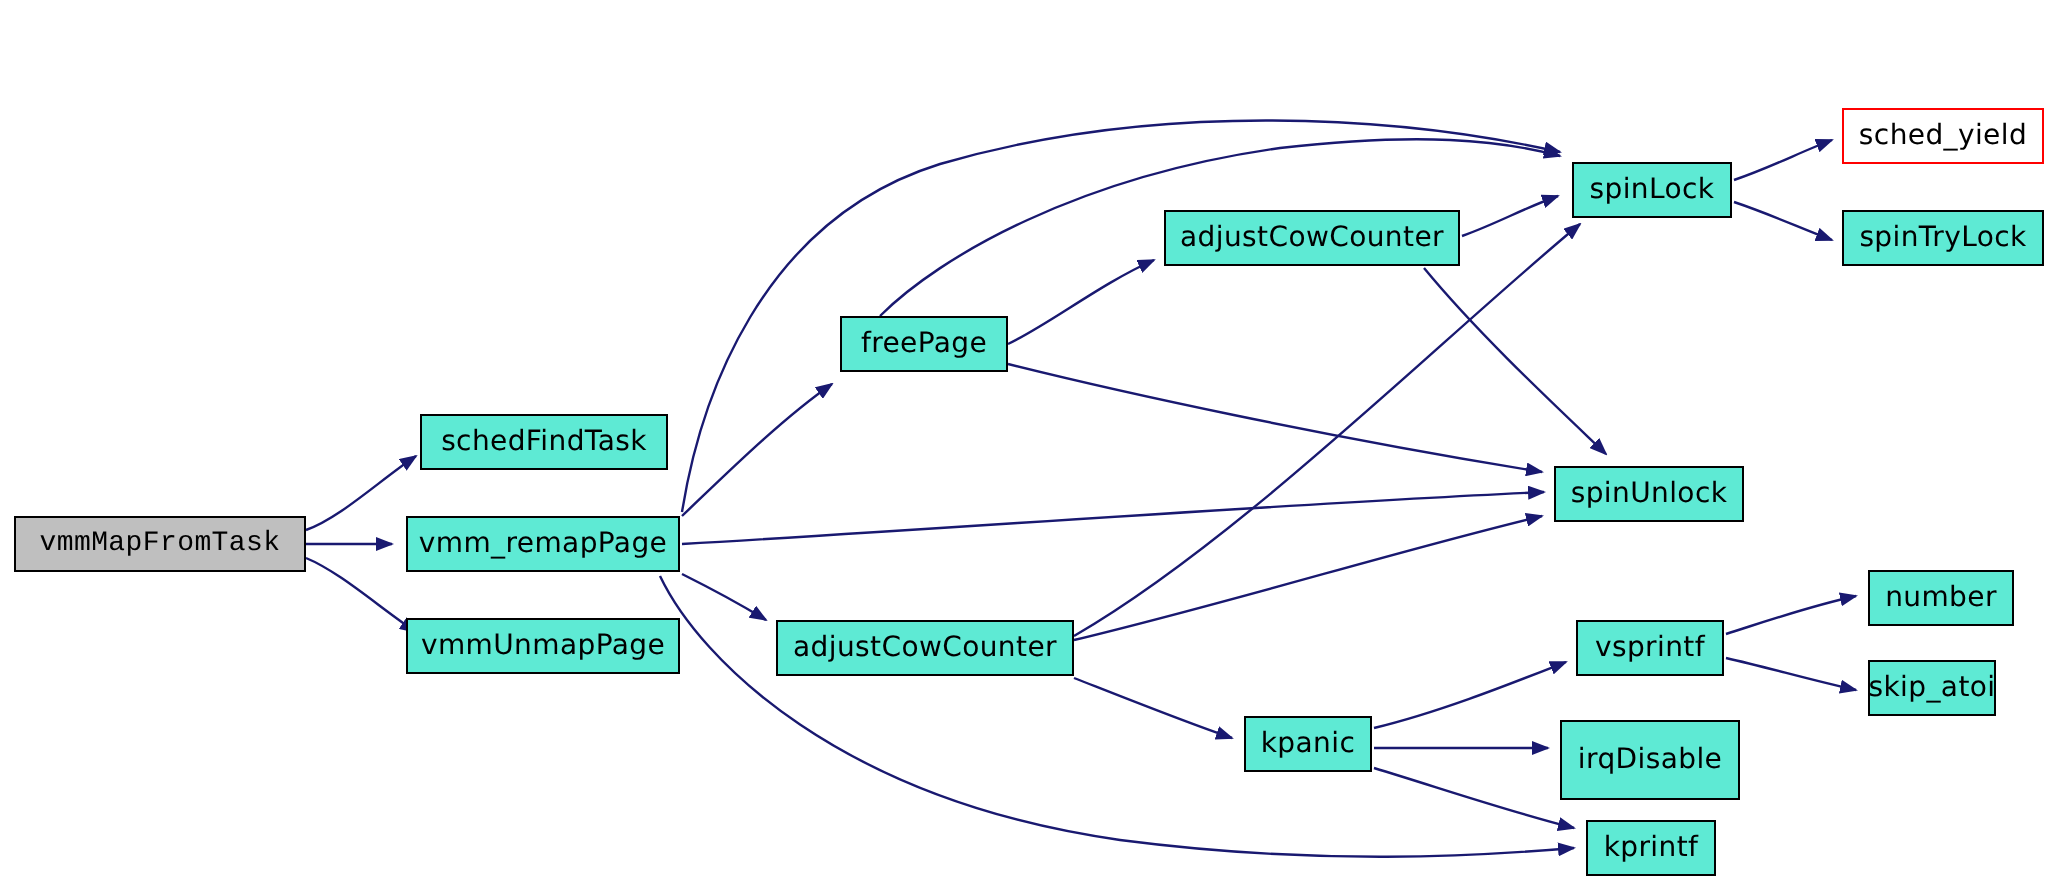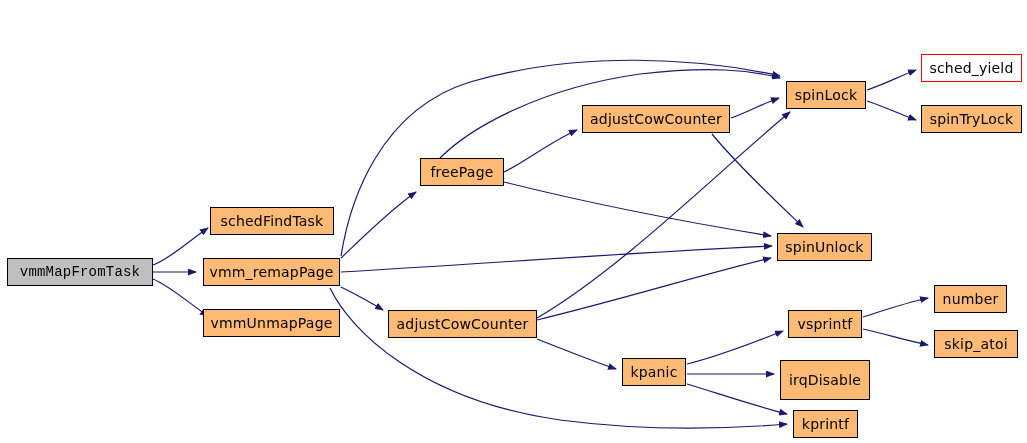--- a/index.html
+++ b/index.html
@@ -21,21 +21,21 @@
     position: absolute;
     left: 0;
     top: 0;
     width: 1027px;
     height: 443px;
   }
   .node {
     position: absolute;
     box-sizing: border-box;
     border: 1px solid #000000;
-    background: #fdba74;
+    background: #5eead4;
     color: #000000;
     font-size: 14px;
     line-height: 1;
     display: flex;
     align-items: center;
     justify-content: center;
     white-space: nowrap;
     letter-spacing: 0.2px;
     z-index: 5;
   }
@@ -125,21 +125,21 @@
       </div>
       <div class="node" style="left: 777px; top: 233px; width: 95px; height: 28px;">
         <span class="node-label">spinUnlock</span>
       </div>
       <div class="node" style="left: 788px; top: 310px; width: 74px; height: 28px;">
         <span class="node-label">vsprintf</span>
       </div>
       <div class="node" style="left: 934px; top: 285px; width: 73px; height: 28px;">
         <span class="node-label">number</span>
       </div>
-      <div class="node" style="left: 934px; top: 330px; width: 84px; height: 28px;">
+      <div class="node" style="left: 934px; top: 330px; width: 64px; height: 28px;">
         <span class="node-label">skip_atoi</span>
       </div>
       <div class="node" style="left: 622px; top: 358px; width: 64px; height: 28px;">
         <span class="node-label">kpanic</span>
       </div>
       <div class="node" style="left: 780px; top: 360px; width: 90px; height: 40px;">
         <span class="node-label">irqDisable</span>
       </div>
       <div class="node" style="left: 793px; top: 410px; width: 65px; height: 28px;">
         <span class="node-label">kprintf</span>

